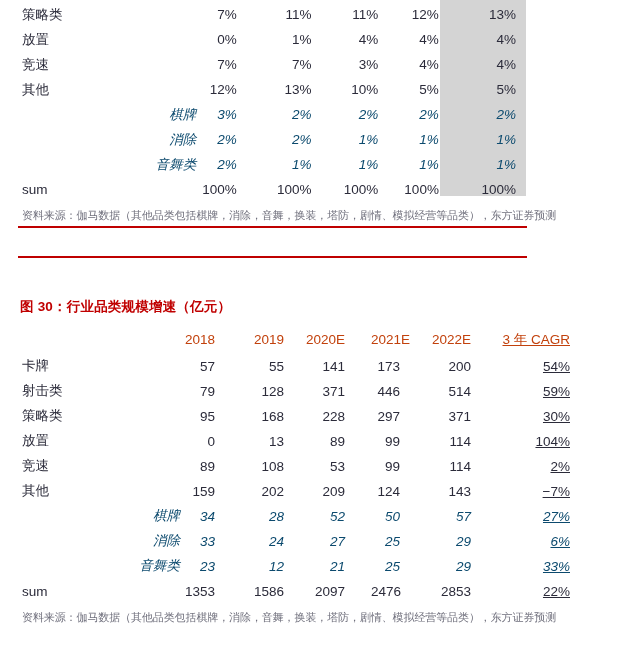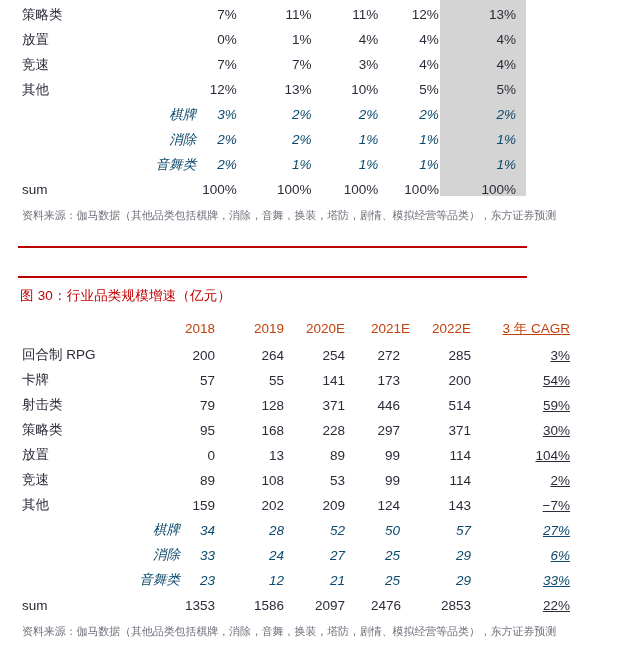--- a/index.html
+++ b/index.html
@@ -73,45 +73,46 @@
     background: #d4d4d4;
     z-index: 0;
   }
   .block-top table { position: relative; z-index: 1; }
 
   .source {
     font-size: 11px;
     color: #6f6f7c;
     padding-left: 22px;
     padding-top: 6px;
-    padding-bottom: 23px;
+    padding-bottom: 3px;
     white-space: nowrap;
     letter-spacing: -0.1px;
   }
 
   .rule {
     height: 2px;
     background: #bf0000;
     margin: 0 18px 0 18px;
   }
   .rule-thin {
     height: 1.5px;
     background: #bf0000;
     margin: 0 18px 0 18px;
   }
 
   .gap { height: 28px; }
 
   .fig-title {
     font-size: 13.5px;
-    font-weight: normal;
+    font-weight: bold;
     color: #c00000;
     padding: 9px 0 10px 20px;
     white-space: nowrap;
     letter-spacing: 0.2px;
+    margin-top: 31px;
   }
 
   .thead td {
     text-align: right;
     height: 28px;
     color: #c2410c;
   }
   .thead td.c-label { text-align: left; }
 </style>
 </head>
@@ -224,29 +225,20 @@
             <td class="c-num num-pad">2018</td>
             <td class="c-num num-pad2">2019</td>
             <td class="c-num num-pad3">2020E</td>
             <td class="c-num num-pad4">2021E</td>
             <td class="c-num num-pad5">2022E</td>
             <td class="c-num num-pad6">3 年 CAGR</td>
           </tr>
         </thead>
       <tbody id="growth-body">
           <tr>
-            <td class="c-label">回合制 RPG</td>
-            <td class="c-num num-pad">200</td>
-            <td class="c-num num-pad2">264</td>
-            <td class="c-num num-pad3">254</td>
-            <td class="c-num num-pad4">272</td>
-            <td class="c-num num-pad5">285</td>
-            <td class="c-num num-pad6">3%</td>
-          </tr>
-          <tr>
             <td class="c-label">卡牌</td>
             <td class="c-num num-pad">57</td>
             <td class="c-num num-pad2">55</td>
             <td class="c-num num-pad3">141</td>
             <td class="c-num num-pad4">173</td>
             <td class="c-num num-pad5">200</td>
             <td class="c-num num-pad6">54%</td>
           </tr>
           <tr>
             <td class="c-label">射击类</td>

